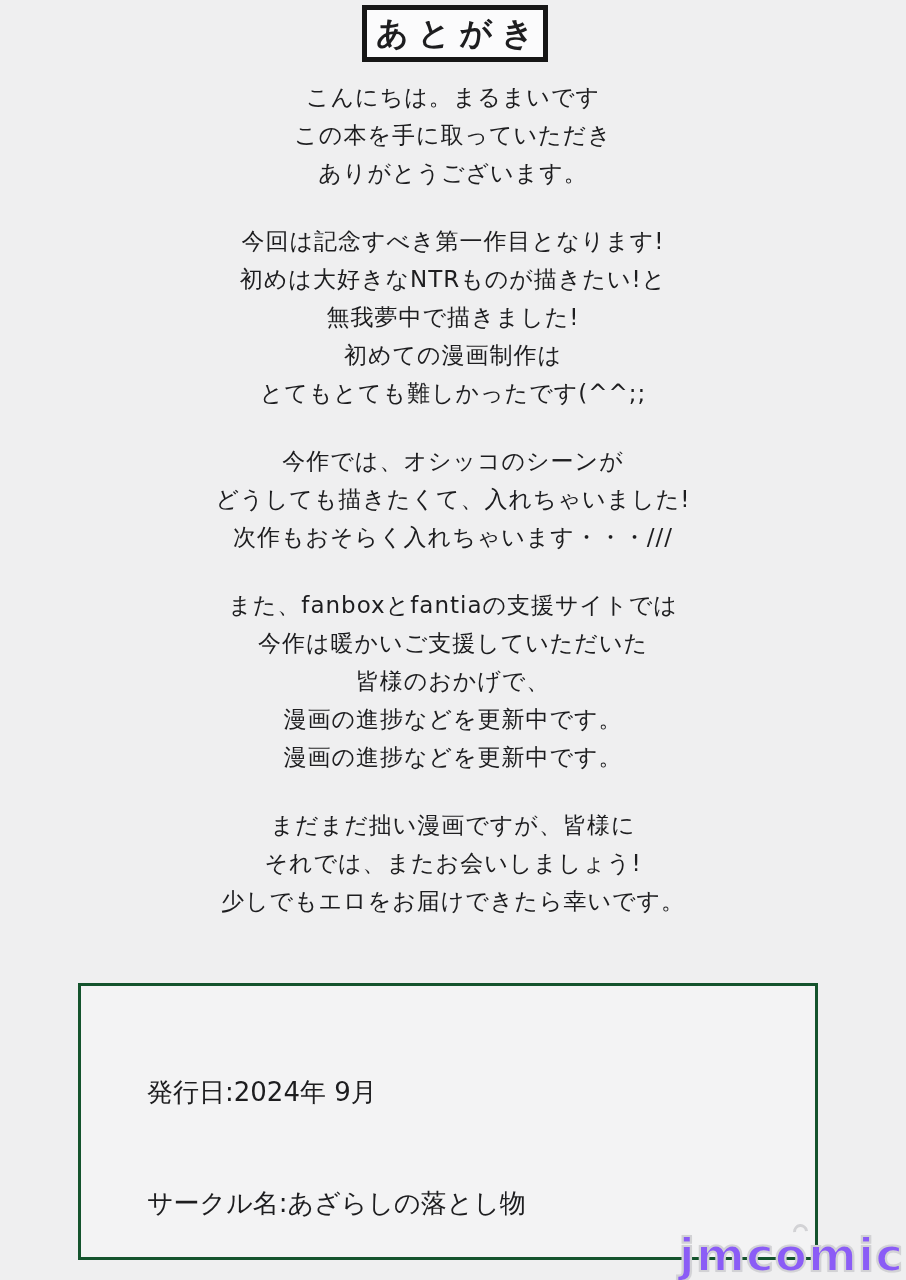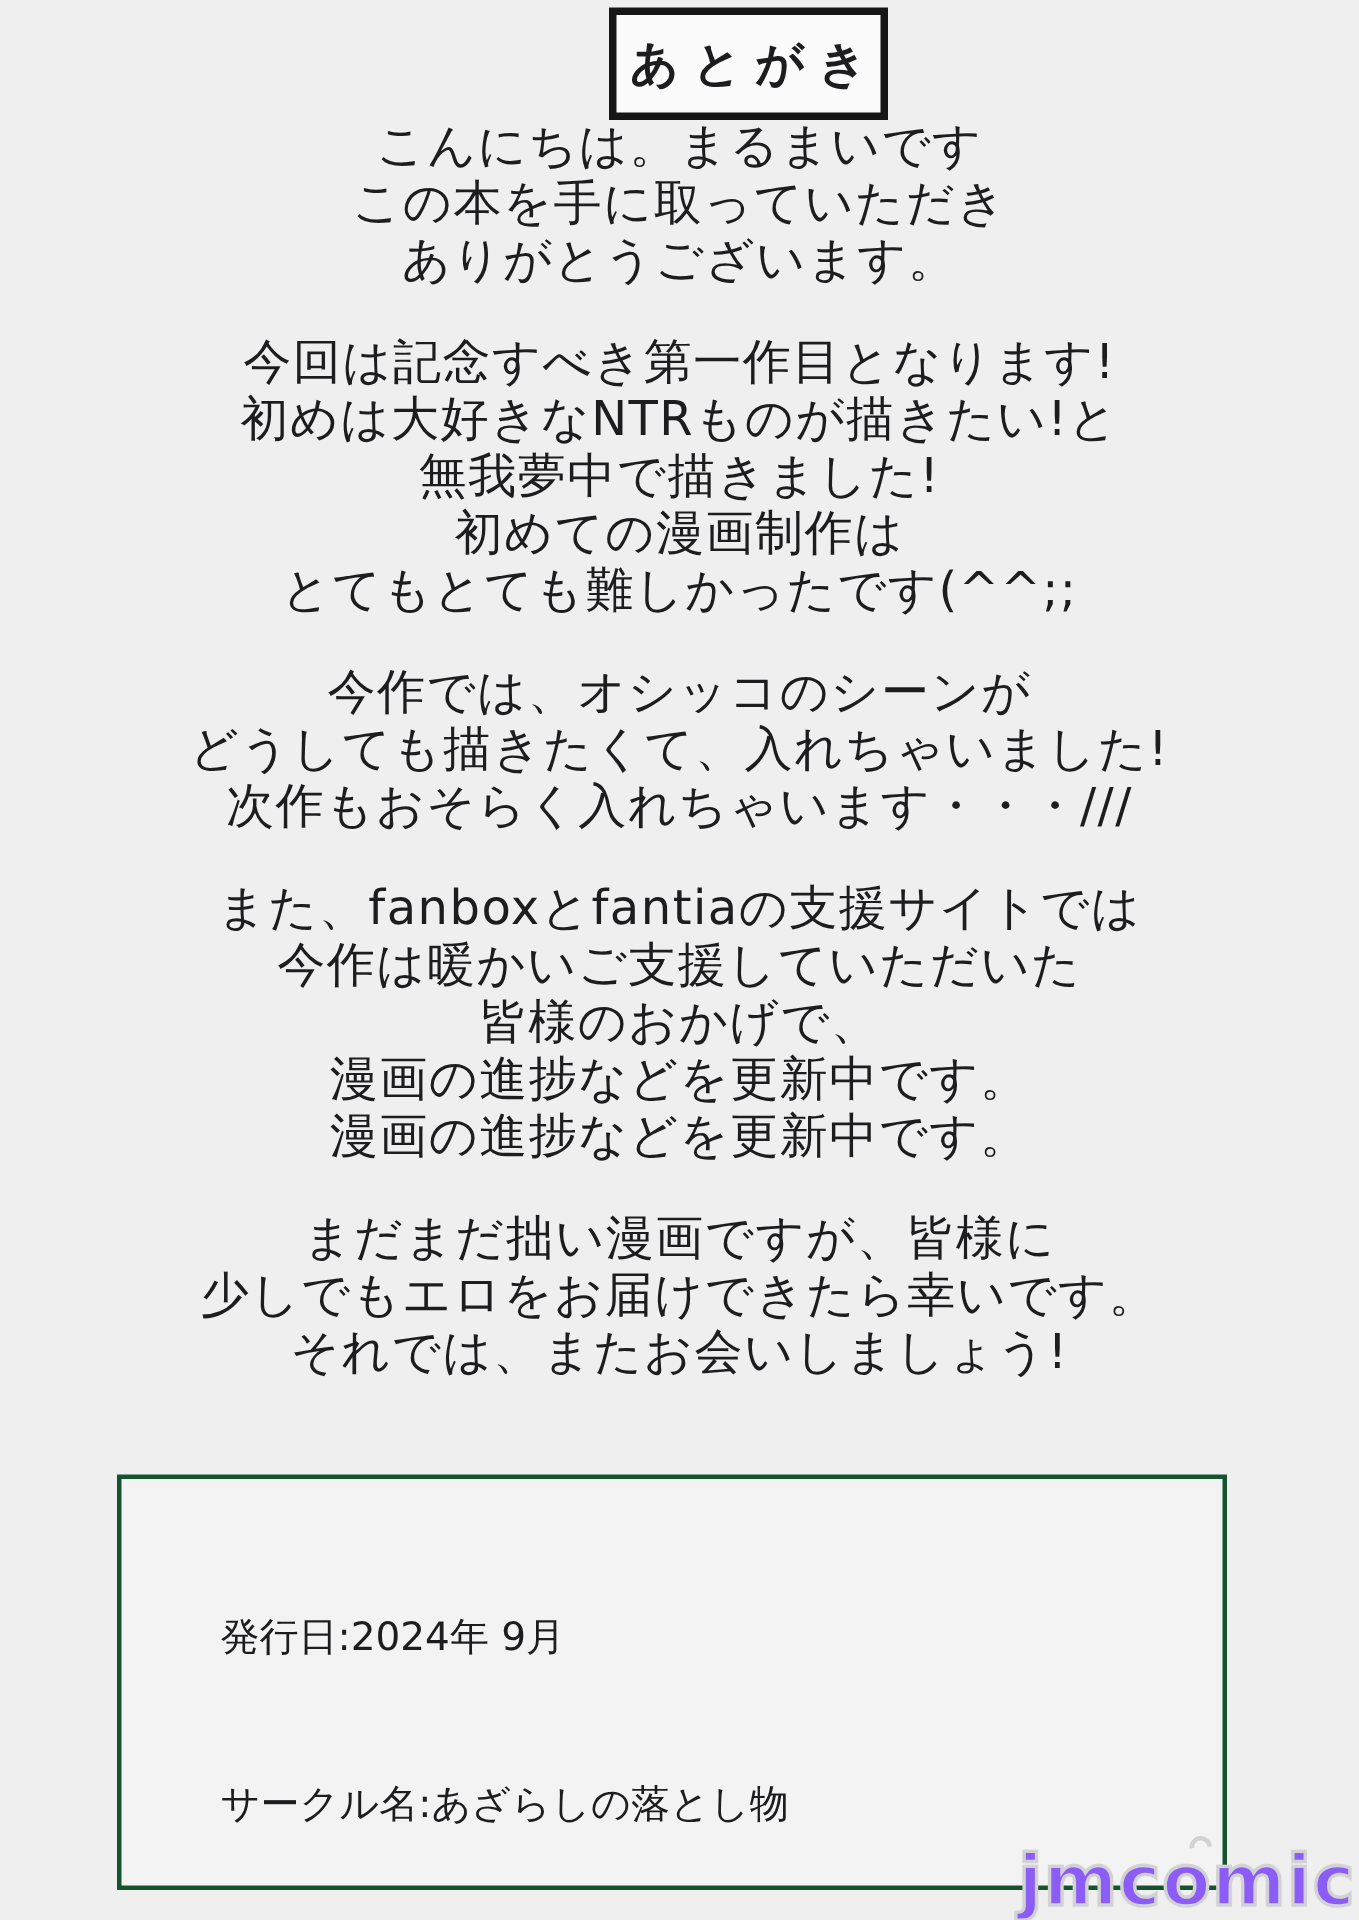--- a/index.html
+++ b/index.html
@@ -18,41 +18,40 @@
   .page {
     position: absolute;
     inset: 0;
   }
   
   .title-box {
     position: absolute;
     left: 362px;
     top: 5px;
     width: 186px;
-    height: 75px;
+    height: 57px;
     box-sizing: border-box;
     border: 5px solid #161616;
     background: #fbfbfc;
     display: flex;
     align-items: center;
     justify-content: center;
     font-size: 32px;
     font-weight: 600;
     letter-spacing: 9px;
     padding-left: 9px; 
-    margin-left: 44px;
   }
   
   .content {
     position: absolute;
     top: 78px;
     left: 0;
     right: 0;
     text-align: center;
-    font-size: 32px;
+    font-size: 23px;
     line-height: 38px;
     font-weight: 500;
     letter-spacing: 1px;
   }
   .para { margin: 0 0 30px 0; }
   .line { height: 38px; }
   
   .info-box {
     position: absolute;
     left: 78px;
@@ -136,22 +135,22 @@
     <div class="para">
       <div class="line">また、fanboxとfantiaの支援サイトでは</div>
       <div class="line">今作は暖かいご支援していただいた</div>
       <div class="line">皆様のおかげで、</div>
       <div class="line">漫画の進捗などを更新中です。</div>
       <div class="line">漫画の進捗などを更新中です。</div>
     </div>
 
     <div class="para">
       <div class="line">まだまだ拙い漫画ですが、皆様に</div>
+      <div class="line">それでは、またお会いしましょう!</div>
       <div class="line">少しでもエロをお届けできたら幸いです。</div>
-      <div class="line">それでは、またお会いしましょう!</div>
     </div>
 
   </div>
 
   <div class="info-box">
     <div class="info-row">発行日:2024年 9月</div>
     <div class="info-row">サークル名:あざらしの落とし物</div>
     
     
     

